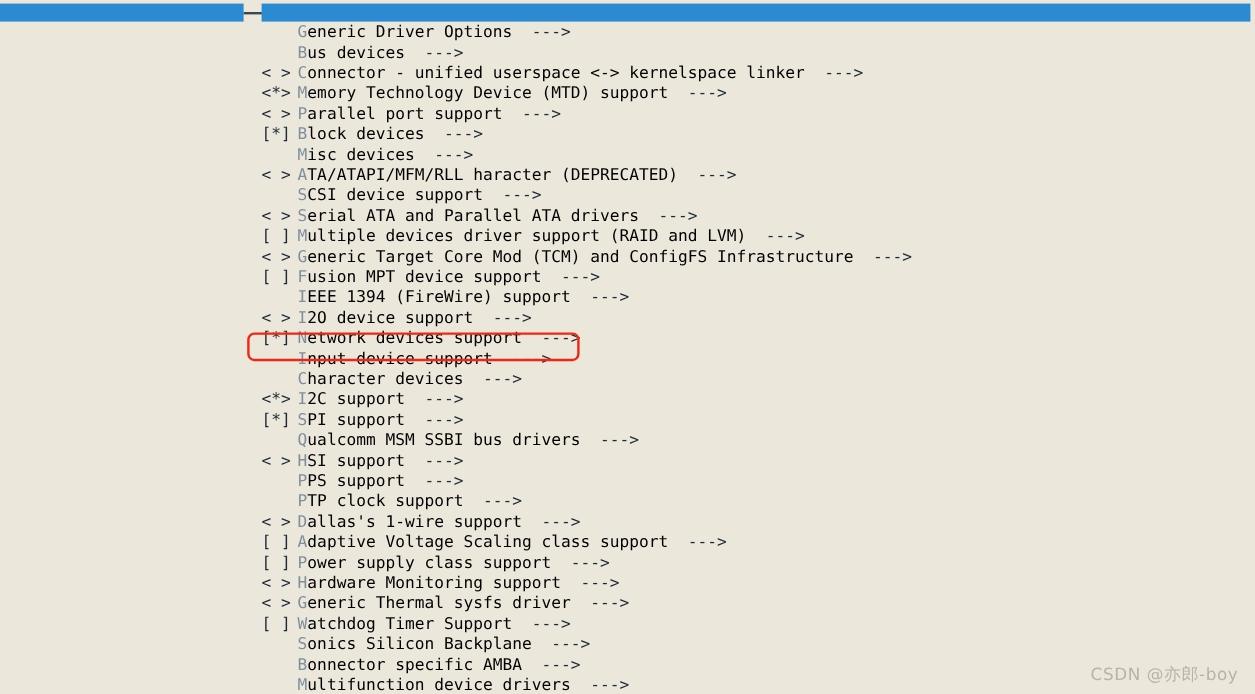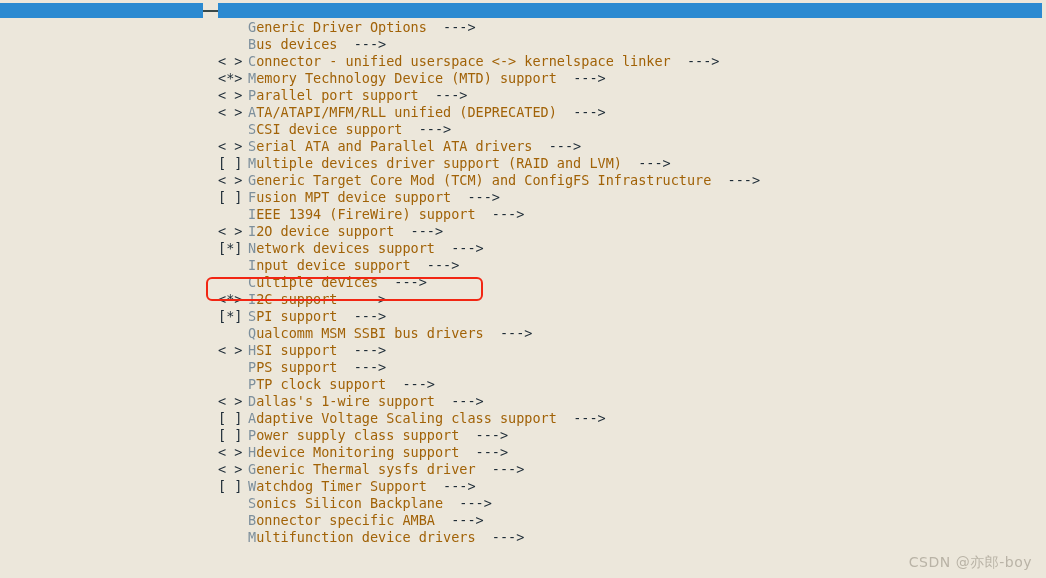--- a/index.html
+++ b/index.html
@@ -62,21 +62,21 @@
     color: #1d2b36;
   }
   .indent {
     display: inline-block;
     width: 218px;
   }
   .hot {
     color: #7d8f9c;
   }
   .rest {
-    color: #a16207;
+    color: #000000;
   }
   .arrow {
     color: #1d2b36;
   }
 
   
   #redbox {
     position: absolute;
     left: 206px;
     top: 277px;
@@ -108,41 +108,43 @@
   <div class="gap-line"></div>
   <div class="seg seg-right"></div>
 </div>
 
 <div id="menu">
     <div class="row"><span class="indent"></span><span class="marker-cell"></span><span class="hot">G</span><span class="rest">eneric Driver Options</span><span class="arrow">  ---&gt;</span></div>
     <div class="row"><span class="indent"></span><span class="marker-cell"></span><span class="hot">B</span><span class="rest">us devices</span><span class="arrow">  ---&gt;</span></div>
     <div class="row"><span class="indent"></span><span class="marker-cell">&lt; &gt;</span><span class="hot">C</span><span class="rest">onnector - unified userspace &lt;-&gt; kernelspace linker</span><span class="arrow">  ---&gt;</span></div>
     <div class="row"><span class="indent"></span><span class="marker-cell">&lt;*&gt;</span><span class="hot">M</span><span class="rest">emory Technology Device (MTD) support</span><span class="arrow">  ---&gt;</span></div>
     <div class="row"><span class="indent"></span><span class="marker-cell">&lt; &gt;</span><span class="hot">P</span><span class="rest">arallel port support</span><span class="arrow">  ---&gt;</span></div>
-    <div class="row"><span class="indent"></span><span class="marker-cell">&lt; &gt;</span><span class="hot">A</span><span class="rest">TA/ATAPI/MFM/RLL unified (DEPRECATED)</span><span class="arrow">  ---&gt;</span></div>
+    <div class="row"><span class="indent"></span><span class="marker-cell">[*]</span><span class="hot">B</span><span class="rest">lock devices</span><span class="arrow">  ---&gt;</span></div>
+    <div class="row"><span class="indent"></span><span class="marker-cell"></span><span class="hot">M</span><span class="rest">isc devices</span><span class="arrow">  ---&gt;</span></div>
+    <div class="row"><span class="indent"></span><span class="marker-cell">&lt; &gt;</span><span class="hot">A</span><span class="rest">TA/ATAPI/MFM/RLL haracter (DEPRECATED)</span><span class="arrow">  ---&gt;</span></div>
     <div class="row"><span class="indent"></span><span class="marker-cell"></span><span class="hot">S</span><span class="rest">CSI device support</span><span class="arrow">  ---&gt;</span></div>
     <div class="row"><span class="indent"></span><span class="marker-cell">&lt; &gt;</span><span class="hot">S</span><span class="rest">erial ATA and Parallel ATA drivers</span><span class="arrow">  ---&gt;</span></div>
     <div class="row"><span class="indent"></span><span class="marker-cell">[ ]</span><span class="hot">M</span><span class="rest">ultiple devices driver support (RAID and LVM)</span><span class="arrow">  ---&gt;</span></div>
     <div class="row"><span class="indent"></span><span class="marker-cell">&lt; &gt;</span><span class="hot">G</span><span class="rest">eneric Target Core Mod (TCM) and ConfigFS Infrastructure</span><span class="arrow">  ---&gt;</span></div>
     <div class="row"><span class="indent"></span><span class="marker-cell">[ ]</span><span class="hot">F</span><span class="rest">usion MPT device support</span><span class="arrow">  ---&gt;</span></div>
     <div class="row"><span class="indent"></span><span class="marker-cell"></span><span class="hot">I</span><span class="rest">EEE 1394 (FireWire) support</span><span class="arrow">  ---&gt;</span></div>
     <div class="row"><span class="indent"></span><span class="marker-cell">&lt; &gt;</span><span class="hot">I</span><span class="rest">2O device support</span><span class="arrow">  ---&gt;</span></div>
     <div class="row"><span class="indent"></span><span class="marker-cell">[*]</span><span class="hot">N</span><span class="rest">etwork devices support</span><span class="arrow">  ---&gt;</span></div>
     <div class="row"><span class="indent"></span><span class="marker-cell"></span><span class="hot">I</span><span class="rest">nput device support</span><span class="arrow">  ---&gt;</span></div>
-    <div class="row"><span class="indent"></span><span class="marker-cell"></span><span class="hot">C</span><span class="rest">ultiple devices</span><span class="arrow">  ---&gt;</span></div>
+    <div class="row"><span class="indent"></span><span class="marker-cell"></span><span class="hot">C</span><span class="rest">haracter devices</span><span class="arrow">  ---&gt;</span></div>
     <div class="row"><span class="indent"></span><span class="marker-cell">&lt;*&gt;</span><span class="hot">I</span><span class="rest">2C support</span><span class="arrow">  ---&gt;</span></div>
     <div class="row"><span class="indent"></span><span class="marker-cell">[*]</span><span class="hot">S</span><span class="rest">PI support</span><span class="arrow">  ---&gt;</span></div>
     <div class="row"><span class="indent"></span><span class="marker-cell"></span><span class="hot">Q</span><span class="rest">ualcomm MSM SSBI bus drivers</span><span class="arrow">  ---&gt;</span></div>
     <div class="row"><span class="indent"></span><span class="marker-cell">&lt; &gt;</span><span class="hot">H</span><span class="rest">SI support</span><span class="arrow">  ---&gt;</span></div>
     <div class="row"><span class="indent"></span><span class="marker-cell"></span><span class="hot">P</span><span class="rest">PS support</span><span class="arrow">  ---&gt;</span></div>
     <div class="row"><span class="indent"></span><span class="marker-cell"></span><span class="hot">P</span><span class="rest">TP clock support</span><span class="arrow">  ---&gt;</span></div>
     <div class="row"><span class="indent"></span><span class="marker-cell">&lt; &gt;</span><span class="hot">D</span><span class="rest">allas's 1-wire support</span><span class="arrow">  ---&gt;</span></div>
     <div class="row"><span class="indent"></span><span class="marker-cell">[ ]</span><span class="hot">A</span><span class="rest">daptive Voltage Scaling class support</span><span class="arrow">  ---&gt;</span></div>
     <div class="row"><span class="indent"></span><span class="marker-cell">[ ]</span><span class="hot">P</span><span class="rest">ower supply class support</span><span class="arrow">  ---&gt;</span></div>
-    <div class="row"><span class="indent"></span><span class="marker-cell">&lt; &gt;</span><span class="hot">H</span><span class="rest">device Monitoring support</span><span class="arrow">  ---&gt;</span></div>
+    <div class="row"><span class="indent"></span><span class="marker-cell">&lt; &gt;</span><span class="hot">H</span><span class="rest">ardware Monitoring support</span><span class="arrow">  ---&gt;</span></div>
     <div class="row"><span class="indent"></span><span class="marker-cell">&lt; &gt;</span><span class="hot">G</span><span class="rest">eneric Thermal sysfs driver</span><span class="arrow">  ---&gt;</span></div>
     <div class="row"><span class="indent"></span><span class="marker-cell">[ ]</span><span class="hot">W</span><span class="rest">atchdog Timer Support</span><span class="arrow">  ---&gt;</span></div>
     <div class="row"><span class="indent"></span><span class="marker-cell"></span><span class="hot">S</span><span class="rest">onics Silicon Backplane</span><span class="arrow">  ---&gt;</span></div>
     <div class="row"><span class="indent"></span><span class="marker-cell"></span><span class="hot">B</span><span class="rest">onnector specific AMBA</span><span class="arrow">  ---&gt;</span></div>
     <div class="row"><span class="indent"></span><span class="marker-cell"></span><span class="hot">M</span><span class="rest">ultifunction device drivers</span><span class="arrow">  ---&gt;</span></div>
   </div>
 
 <div id="redbox"></div>
 
 <div id="watermark">CSDN @亦郎-boy</div>

